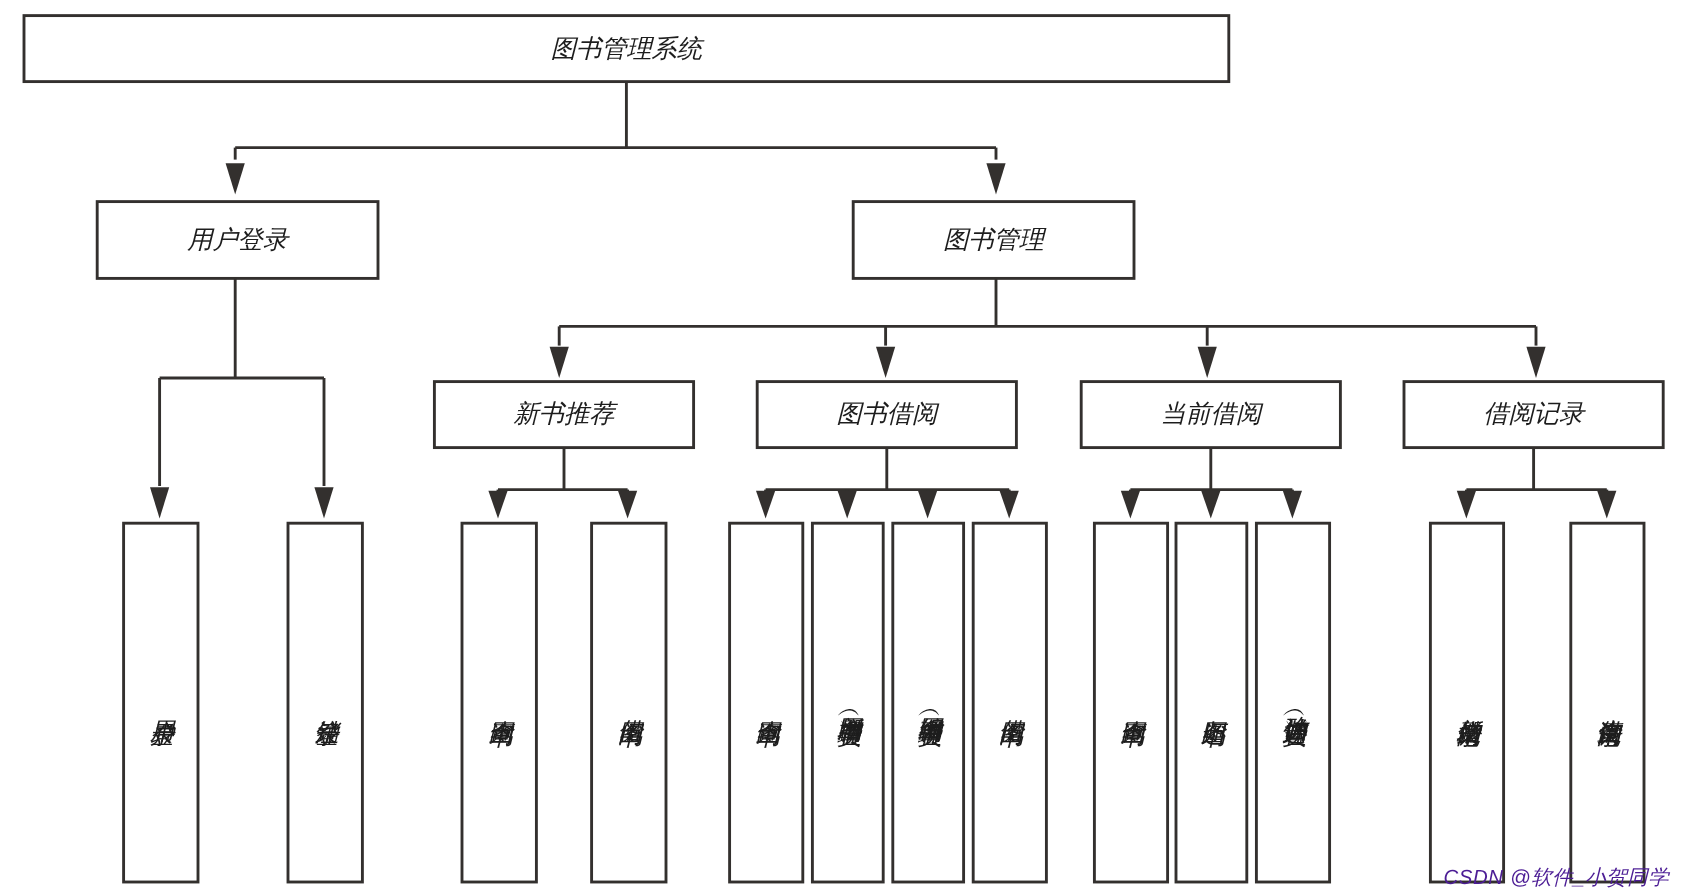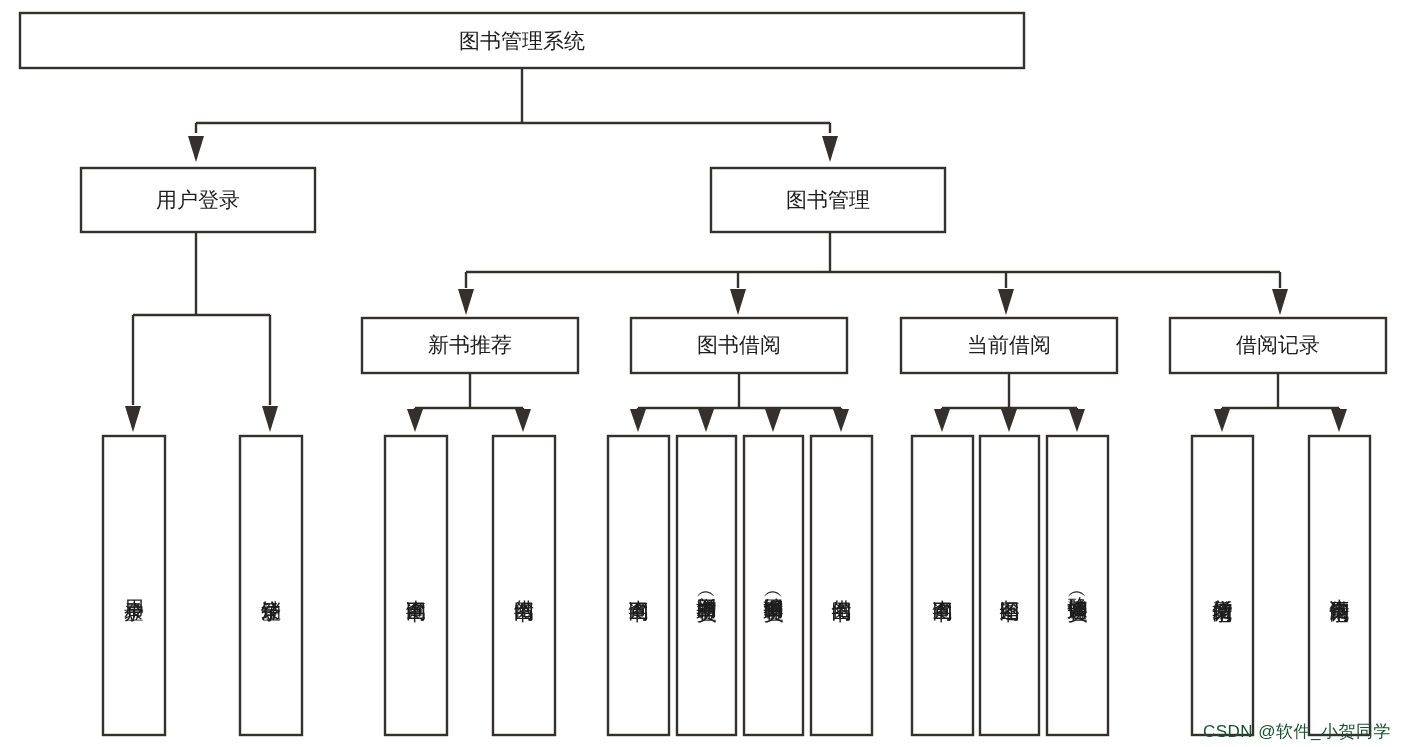--- a/index.html
+++ b/index.html
@@ -10,20 +10,21 @@
   body {
     width: 1405px;
     height: 747px;
     font-family: "Liberation Sans", "DejaVu Sans", sans-serif;
     overflow: hidden;
   }
   #diagram-root {
     position: relative;
     width: 1405px;
     height: 747px;
+    font-style: italic;
   }
   svg#flow-svg {
     position: absolute;
     left: 0;
     top: 0;
     width: 1405px;
     height: 747px;
     display: block;
   }
   .node-rect {
@@ -64,21 +65,21 @@
     white-space: nowrap;
     pointer-events: none;
     user-select: none;
   }
   .watermark {
     position: absolute;
     right: 14px;
     bottom: 4px;
     font-family: "Liberation Sans", "DejaVu Sans", sans-serif;
     font-size: 17px;
-    color: #14532d;
+    color: #4c1d95;
     letter-spacing: 0.5px;
     white-space: nowrap;
     user-select: none;
   }
 </style>
 </head>
 <body>
 
 <div id="diagram-root">
 

